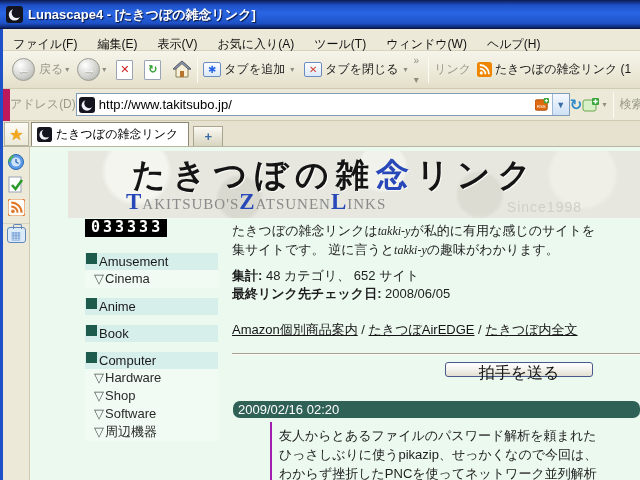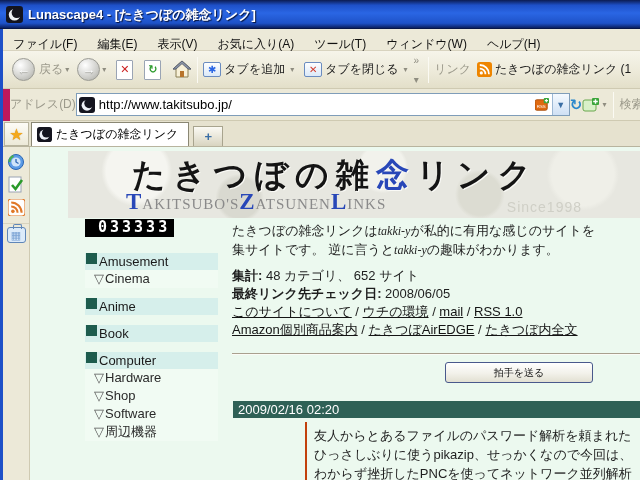--- a/index.html
+++ b/index.html
@@ -85,47 +85,47 @@
     font-weight:bold; font-size:33px; letter-spacing:7px; color:#141414; white-space:nowrap;
     text-shadow:1px 1px 0 #fafaf6; }
   .ptitle .accent { color:#2847b8; }
   .psub { position:absolute; left:58px; top:38px; font-family:"Liberation Serif","DejaVu Serif",serif;
     color:#8a8a8a; font-size:15px; letter-spacing:1px; white-space:nowrap; }
   .psub .bigcap { color:#2847b8; font-size:23px; font-weight:bold; }
   .since { position:absolute; right:58px; bottom:3px; font-size:14px; color:#cfcfc6; letter-spacing:1px; }
 
   .counter { position:absolute; left:55px; top:72px; background:#000; color:#fff;
     font-family:"DejaVu Sans Mono","Liberation Mono",monospace; font-size:15px; font-weight:bold;
-    letter-spacing:3px; padding:0 4px 1px 13px; line-height:17px; }
+    letter-spacing:3px; padding:0 4px 1px 6px; line-height:17px; }
 
   .catcol { position:absolute; left:55px; top:106px; width:133px; }
   .catblock { margin-bottom:10px; }
   .cathead { background:#d6efeb; font-size:13px; color:#1a1a1a; height:17px; line-height:17px;
     display:flex; align-items:flex-start; white-space:nowrap; }
   .catsq { display:inline-block; width:11px; height:11px; background:#1d5c4d; margin:0 2px 0 1px; flex:0 0 auto; }
   .catsub { background:#f1fbf3; font-size:13px; color:#2a2a2a; height:18px; line-height:18px;
     padding-left:9px; white-space:nowrap; }
   .catsub .tri { color:#555; margin-right:1px; }
 
   .content { position:absolute; left:202px; top:74px; right:0; height:259px; font-size:13px; color:#1e1e1e; }
   .introline { position:absolute; left:0; white-space:nowrap; line-height:19px; }
   .introline em { font-family:"Liberation Serif","DejaVu Serif",serif; font-style:italic; font-size:12px; }
   .statline { position:absolute; left:0; white-space:nowrap; line-height:18px; }
   .statline b { font-weight:bold; }
   .linkline { position:absolute; left:0; white-space:nowrap; line-height:18px; }
   .linkline a { color:#141414; text-decoration:underline; }
   .chr { position:absolute; left:0; right:0; top:132px; border:none; border-top:1px solid #a9a08e;
     border-bottom:1px solid #fbfbf6; }
-  .clap { position:absolute; left:213px; top:141px; width:148px; height:21px;
+  .clap { position:absolute; left:213px; top:141px; width:148px; height:15px;
     background:linear-gradient(180deg,#ffffff,#f2f1ea 55%,#e2e0d2); border:1px solid #49598c;
-    border-radius:3px; font-size:10px; color:#111; text-align:center; line-height:19px; }
+    border-radius:3px; font-size:16px; color:#111; text-align:center; line-height:19px; }
   .datebar { position:absolute; left:1px; right:0; top:180px; height:17px; background:#2f6156;
-    color:#fff; font-size:13px; line-height:17px; padding-left:5px; white-space:nowrap; }
+    color:#fff; font-size:13px; line-height:17px; padding-left:5px; white-space:nowrap;border-radius:7px; }
   .postbody { position:absolute; left:38px; right:0; top:201px; bottom:0;
-    border-left:2px solid #c2410c; padding:4px 0 8px 7px;margin-left:35px; }
+    border-left:2px solid #a21caf; padding:4px 0 8px 7px; }
   .postline { white-space:nowrap; line-height:19px; font-size:13px; color:#1e1e1e; }
 
   svg { display:block; }
 </style>
 </head>
 <body>
 
 <div class="screen">
 
   <div class="titlebar">
@@ -334,21 +334,20 @@
       </div>
       </div>
 
     <div class="content">
       <div class="introline" style="top:0" id="intro0"><span>たきつぼの雑念リンクは</span><em>takki-y</em><span>が私的に有用な感じのサイトを</span></div>
       <div class="introline" style="top:19px" id="intro1"><span>集サイトです。 逆に言うと</span><em>takki-y</em><span>の趣味がわかります。</span></div>
 
       <div class="statline" style="top:46px"><b>集計:</b><span> 48 カテゴリ、 652 サイト</span></div>
       <div class="statline" style="top:64px"><b>最終リンク先チェック日:</b><span> 2008/06/05</span></div>
 
-      <div class="linkline" style="top:82px" id="links0"><a href="#">このサイトについて</a> / <a href="#">ウチの環境</a> / <a href="#">mail</a> / <a href="#">RSS 1.0</a></div>
       <div class="linkline" style="top:100px" id="links1"><a href="#">Amazon個別商品案内</a> / <a href="#">たきつぼAirEDGE</a> / <a href="#">たきつぼ内全文</a></div>
 
       <hr class="chr">
 
       <button class="clap">拍手を送る</button>
 
       <div class="datebar">2009/02/16 02:20</div>
 
       <div class="postbody" id="postbody">
           <div class="postline">友人からとあるファイルのパスワード解析を頼まれた</div>

